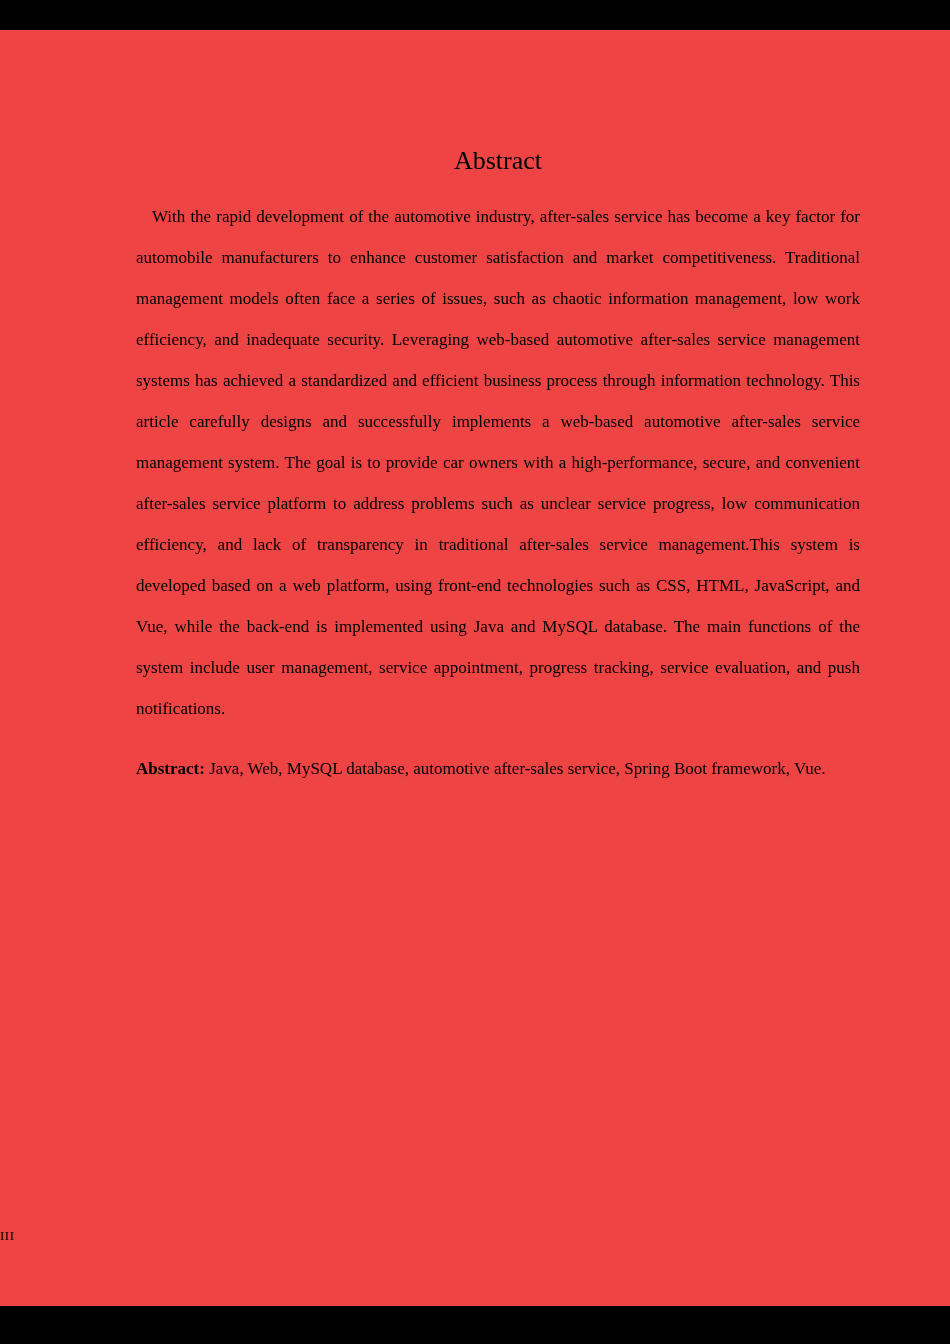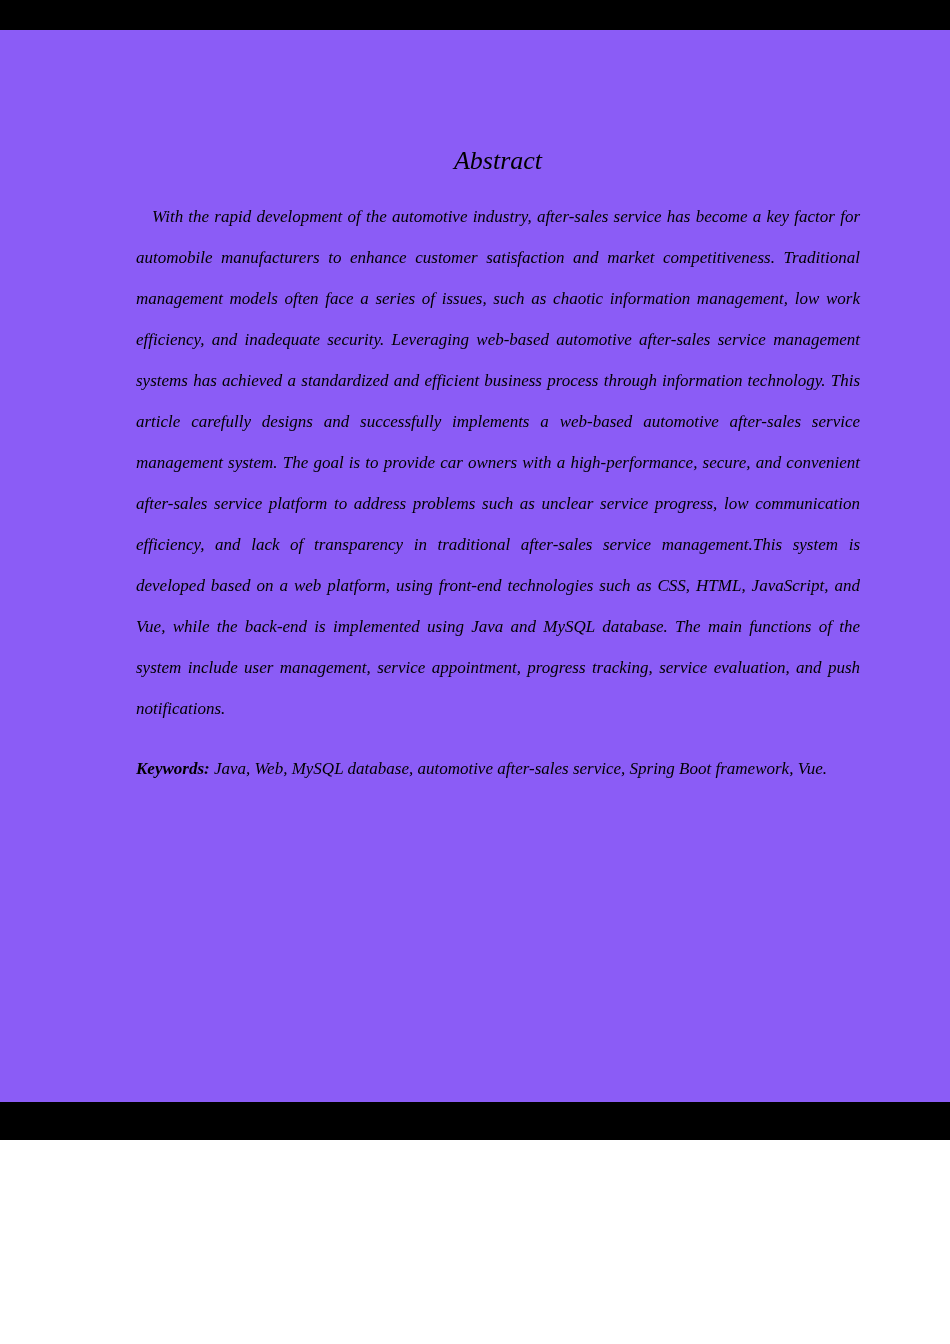--- a/index.html
+++ b/index.html
@@ -3,26 +3,25 @@
 <meta charset="utf-8">
 <style>
   html, body {
     margin: 0;
     padding: 0;
     background: #ffffff;
   }
   .sheet {
     position: relative;
     width: 950px;
-    height: 1140px;
-    background: #8b5cf6;
+    height: 1344px;
+    background: #ef4444;
     overflow: hidden;
     font-family: "Liberation Serif", "DejaVu Serif", serif;
     color: #000000;
-    font-style: italic;
   }
   .bar {
     position: absolute;
     left: 0;
     width: 950px;
     background: #000000;
   }
   .bar-top {
     top: 0;
     height: 30px;
@@ -77,21 +76,21 @@
 <div class="sheet">
 
   <div class="bar bar-top"></div>
 
   <div class="content">
 
     <h1 class="doc-title">Abstract</h1>
 
     <p class="body-text para">With the rapid development of the automotive industry, after-sales service has become a key factor for automobile manufacturers to enhance customer satisfaction and market competitiveness. Traditional management models often face a series of issues, such as chaotic information management, low work efficiency, and inadequate security. Leveraging web-based automotive after-sales service management systems has achieved a standardized and efficient business process through information technology. This article carefully designs and successfully implements a web-based automotive after-sales service management system. The goal is to provide car owners with a high-performance, secure, and convenient after-sales service platform to address problems such as unclear service progress, low communication efficiency, and lack of transparency in traditional after-sales service management.This system is developed based on a web platform, using front-end technologies such as CSS, HTML, JavaScript, and Vue, while the back-end is implemented using Java and MySQL database. The main functions of the system include user management, service appointment, progress tracking, service evaluation, and push notifications.</p>
 
-    <p class="body-text keywords"><span class="kw-label">Keywords:</span><span> Java, Web, MySQL database, automotive after-sales service, Spring Boot framework, Vue.</span></p>
+    <p class="body-text keywords"><span class="kw-label">Abstract:</span><span> Java, Web, MySQL database, automotive after-sales service, Spring Boot framework, Vue.</span></p>
 
   </div>
 
   <div class="page-number">III</div>
 
   <div class="bar bar-bottom"></div>
 
 </div>
 
 </body></html>

